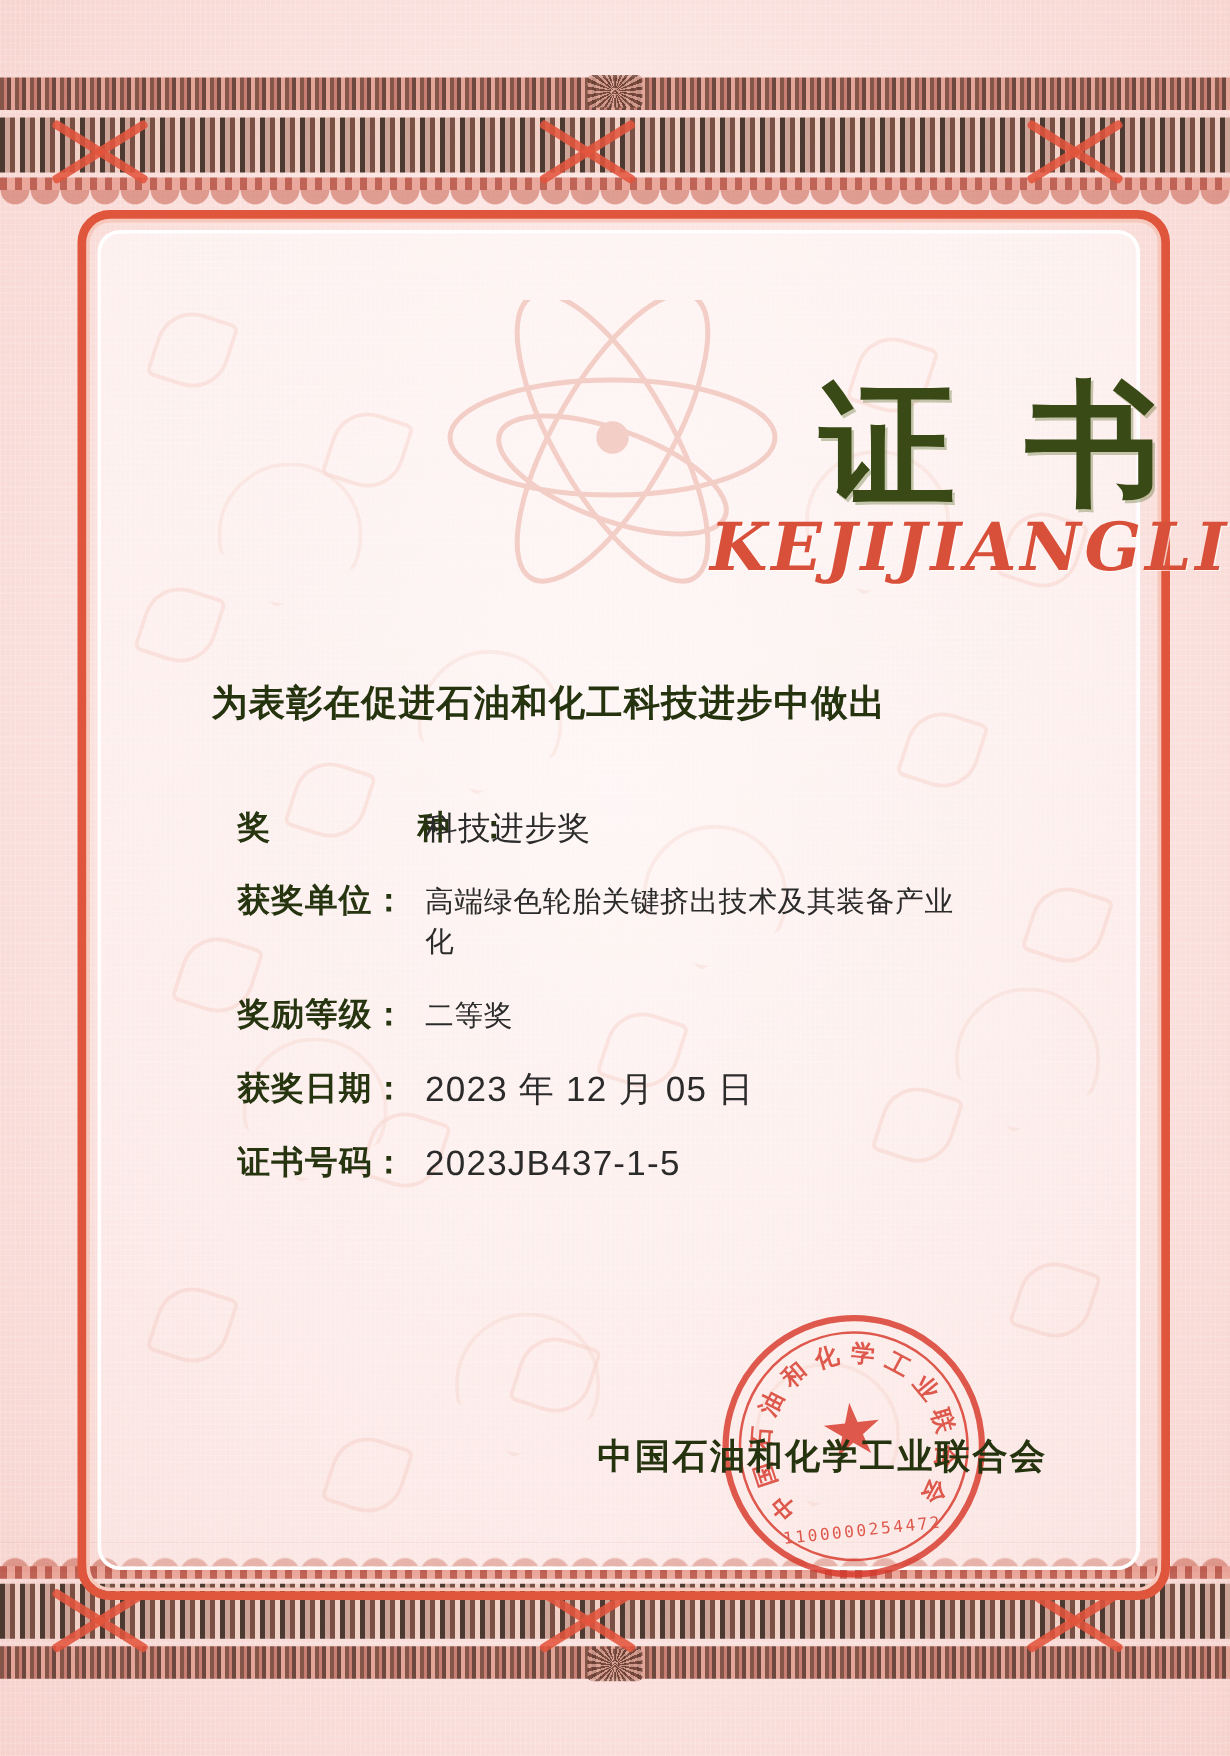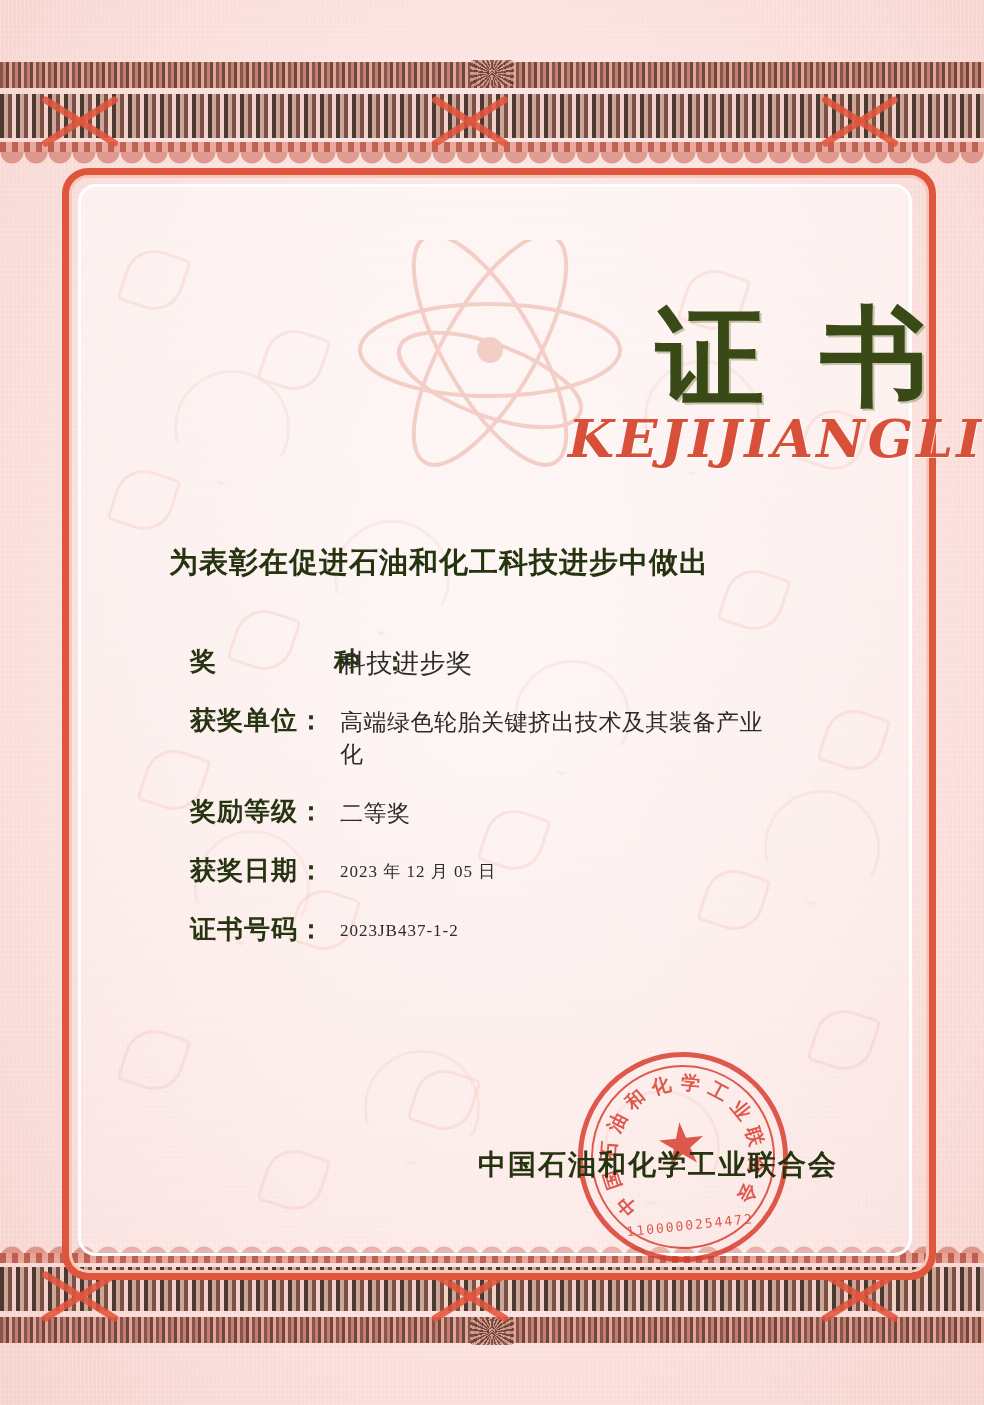--- a/index.html
+++ b/index.html
@@ -258,22 +258,22 @@
   .field-value {
     flex: 1 1 auto;
     font-family: "DejaVu Sans", "Liberation Sans", sans-serif;
     font-size: 23px;
     color: #2b2b2b;
     line-height: 32px;
     padding-top: 3px;
     letter-spacing: .5px;
   }
   .field-value.mono {
-    font-family: Liberation Serif, serif;
-    font-size: 17px;
+    font-family: Liberation Sans, sans-serif;
+    font-size: 28px;
     letter-spacing: 1px;
   }
   #row-award-type .field-label { letter-spacing: 22px; }
   #row-award-type .field-value { font-size: 26px; }
 
   
   #issuer {
     position: absolute;
     left: 478px;
     top: 1146px;
@@ -432,21 +432,21 @@
       <div class="field-value">二等奖</div>
     </div>
 
     <div class="field-row" id="row-date">
       <div class="field-label">获奖日期：</div>
       <div class="field-value mono">2023 年 12 月 05 日</div>
     </div>
 
     <div class="field-row" id="row-certno">
       <div class="field-label">证书号码：</div>
-      <div class="field-value mono">2023JB437-1-2</div>
+      <div class="field-value mono">2023JB437-1-5</div>
     </div>
 
   </div>
 
   <div id="seal">
     <div class="seal-inner"></div>
     <div class="seal-star"></div>
     <div class="seal-arc-text" id="seal-arc">
         <span class="seal-char" style="transform: translate(-63.8939px, 44.739px) rotate(-125deg) translate(-9px, -9px);">中</span>
         <span class="seal-char" style="transform: translate(-76.2175px, 16.5801px) rotate(-102.273deg) translate(-9px, -9px);">国</span>

